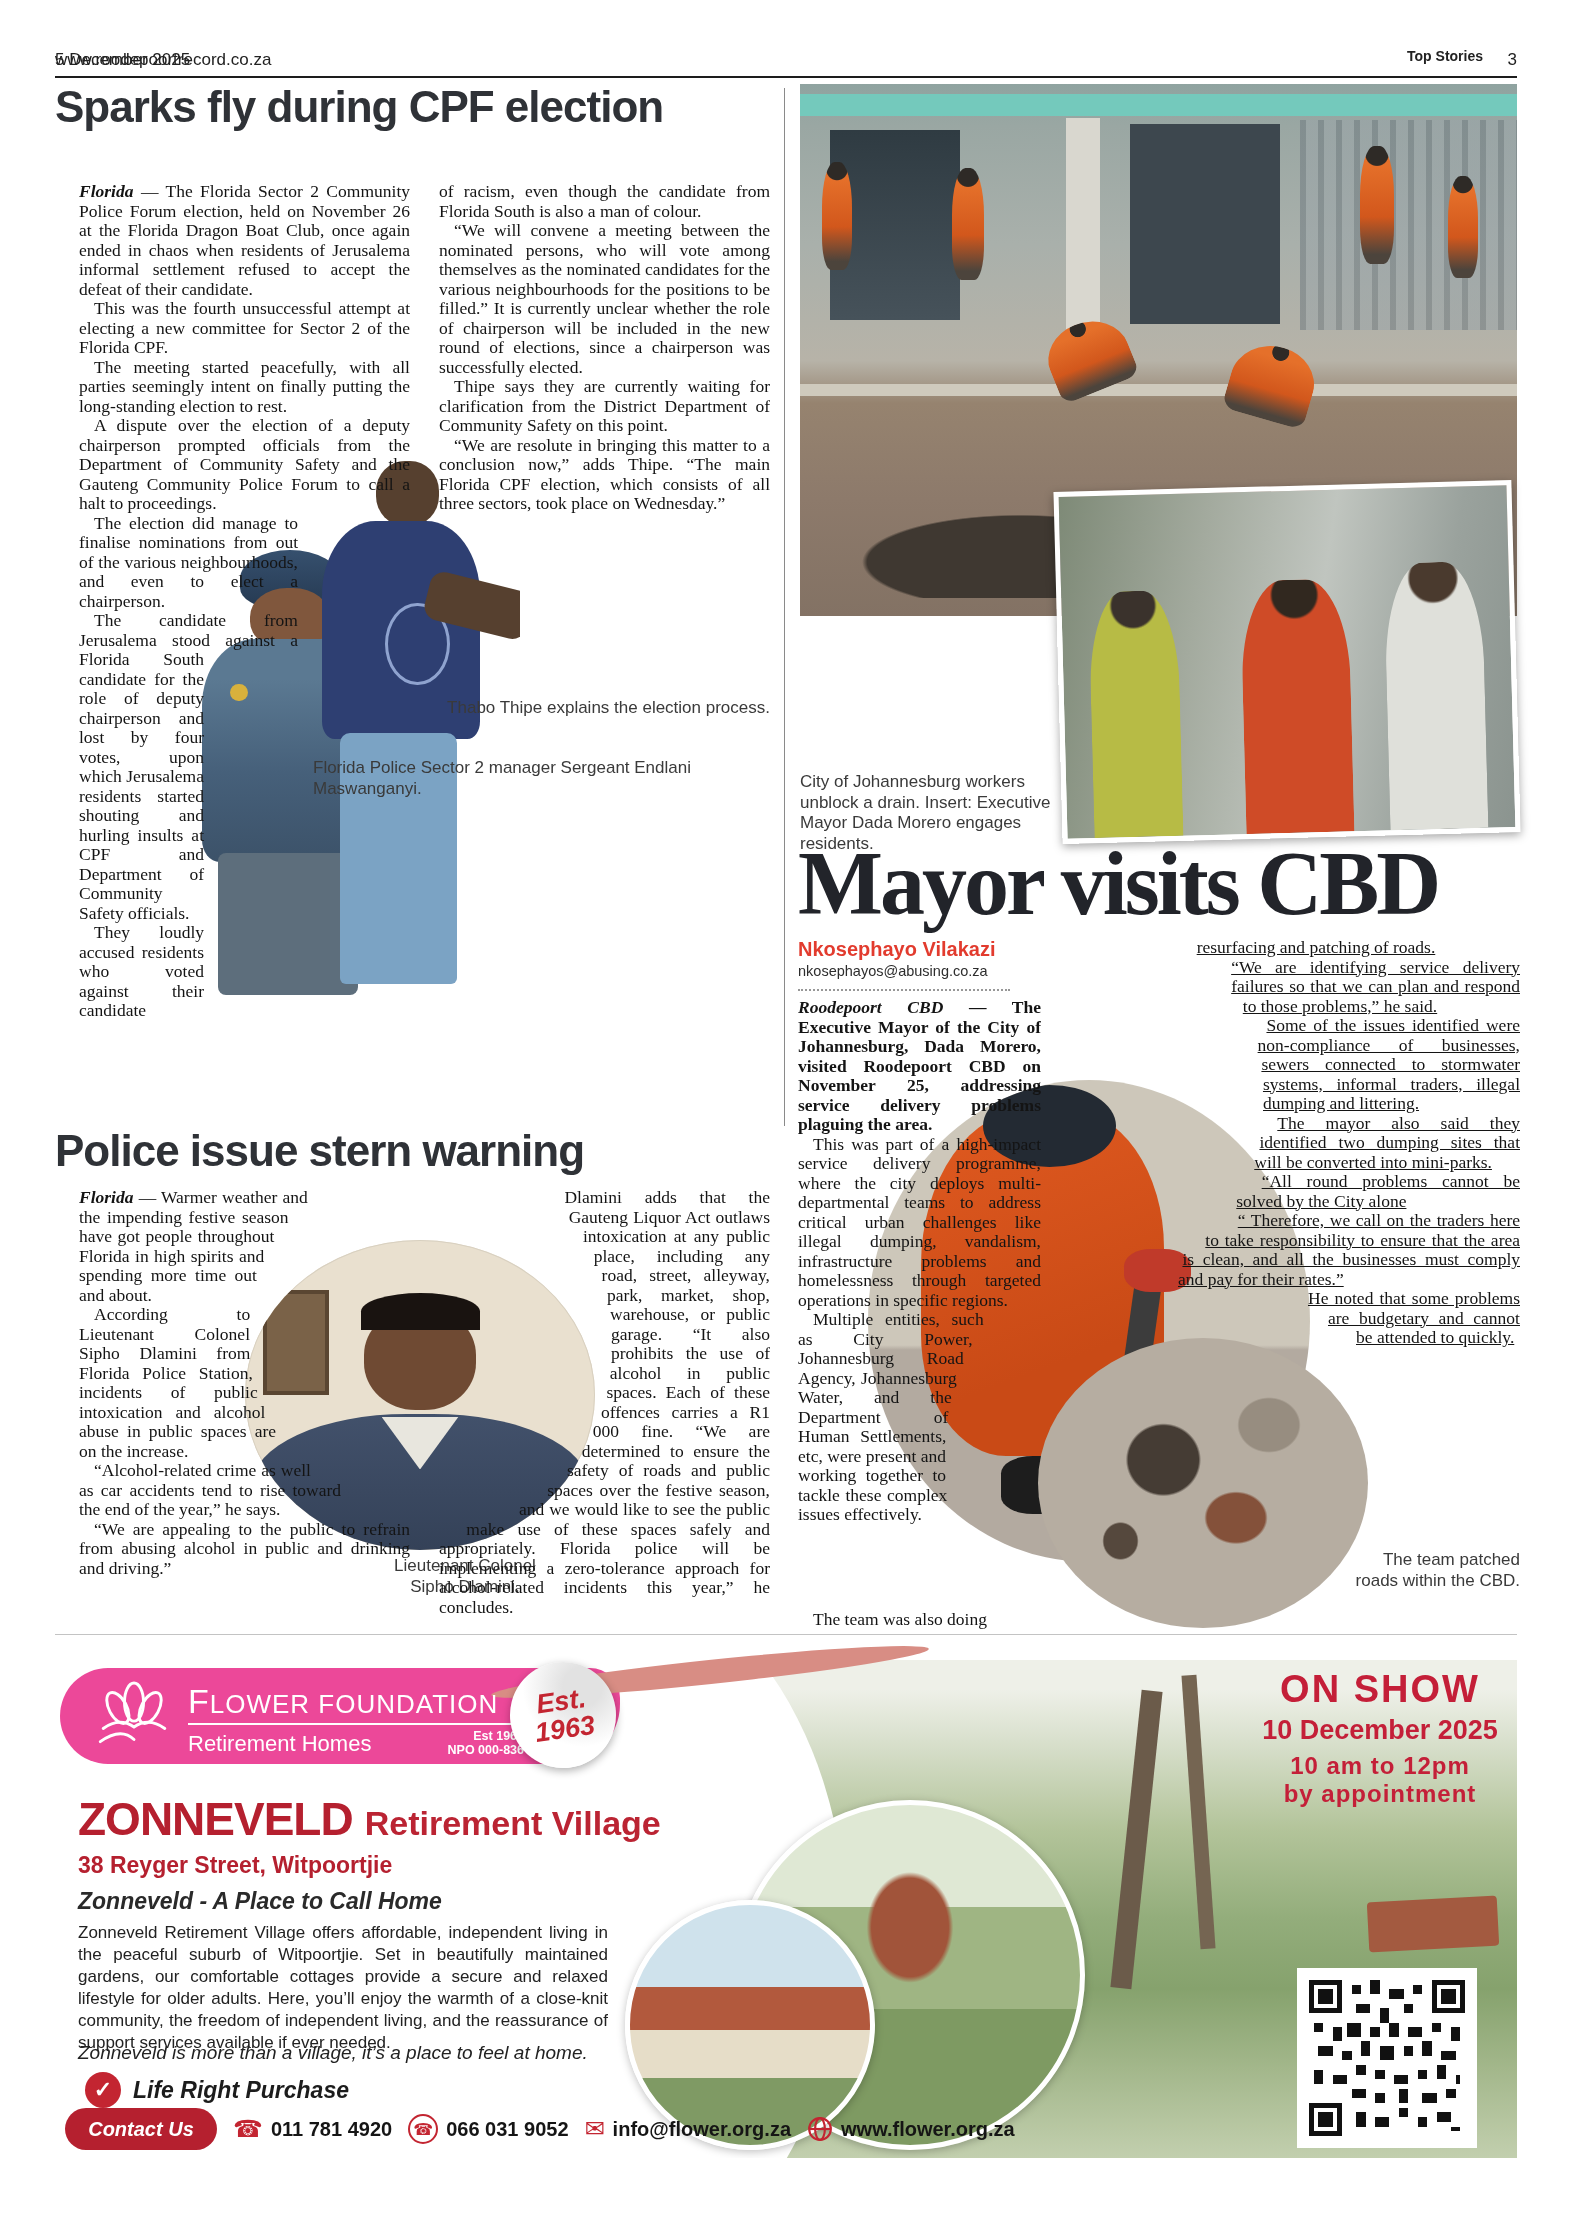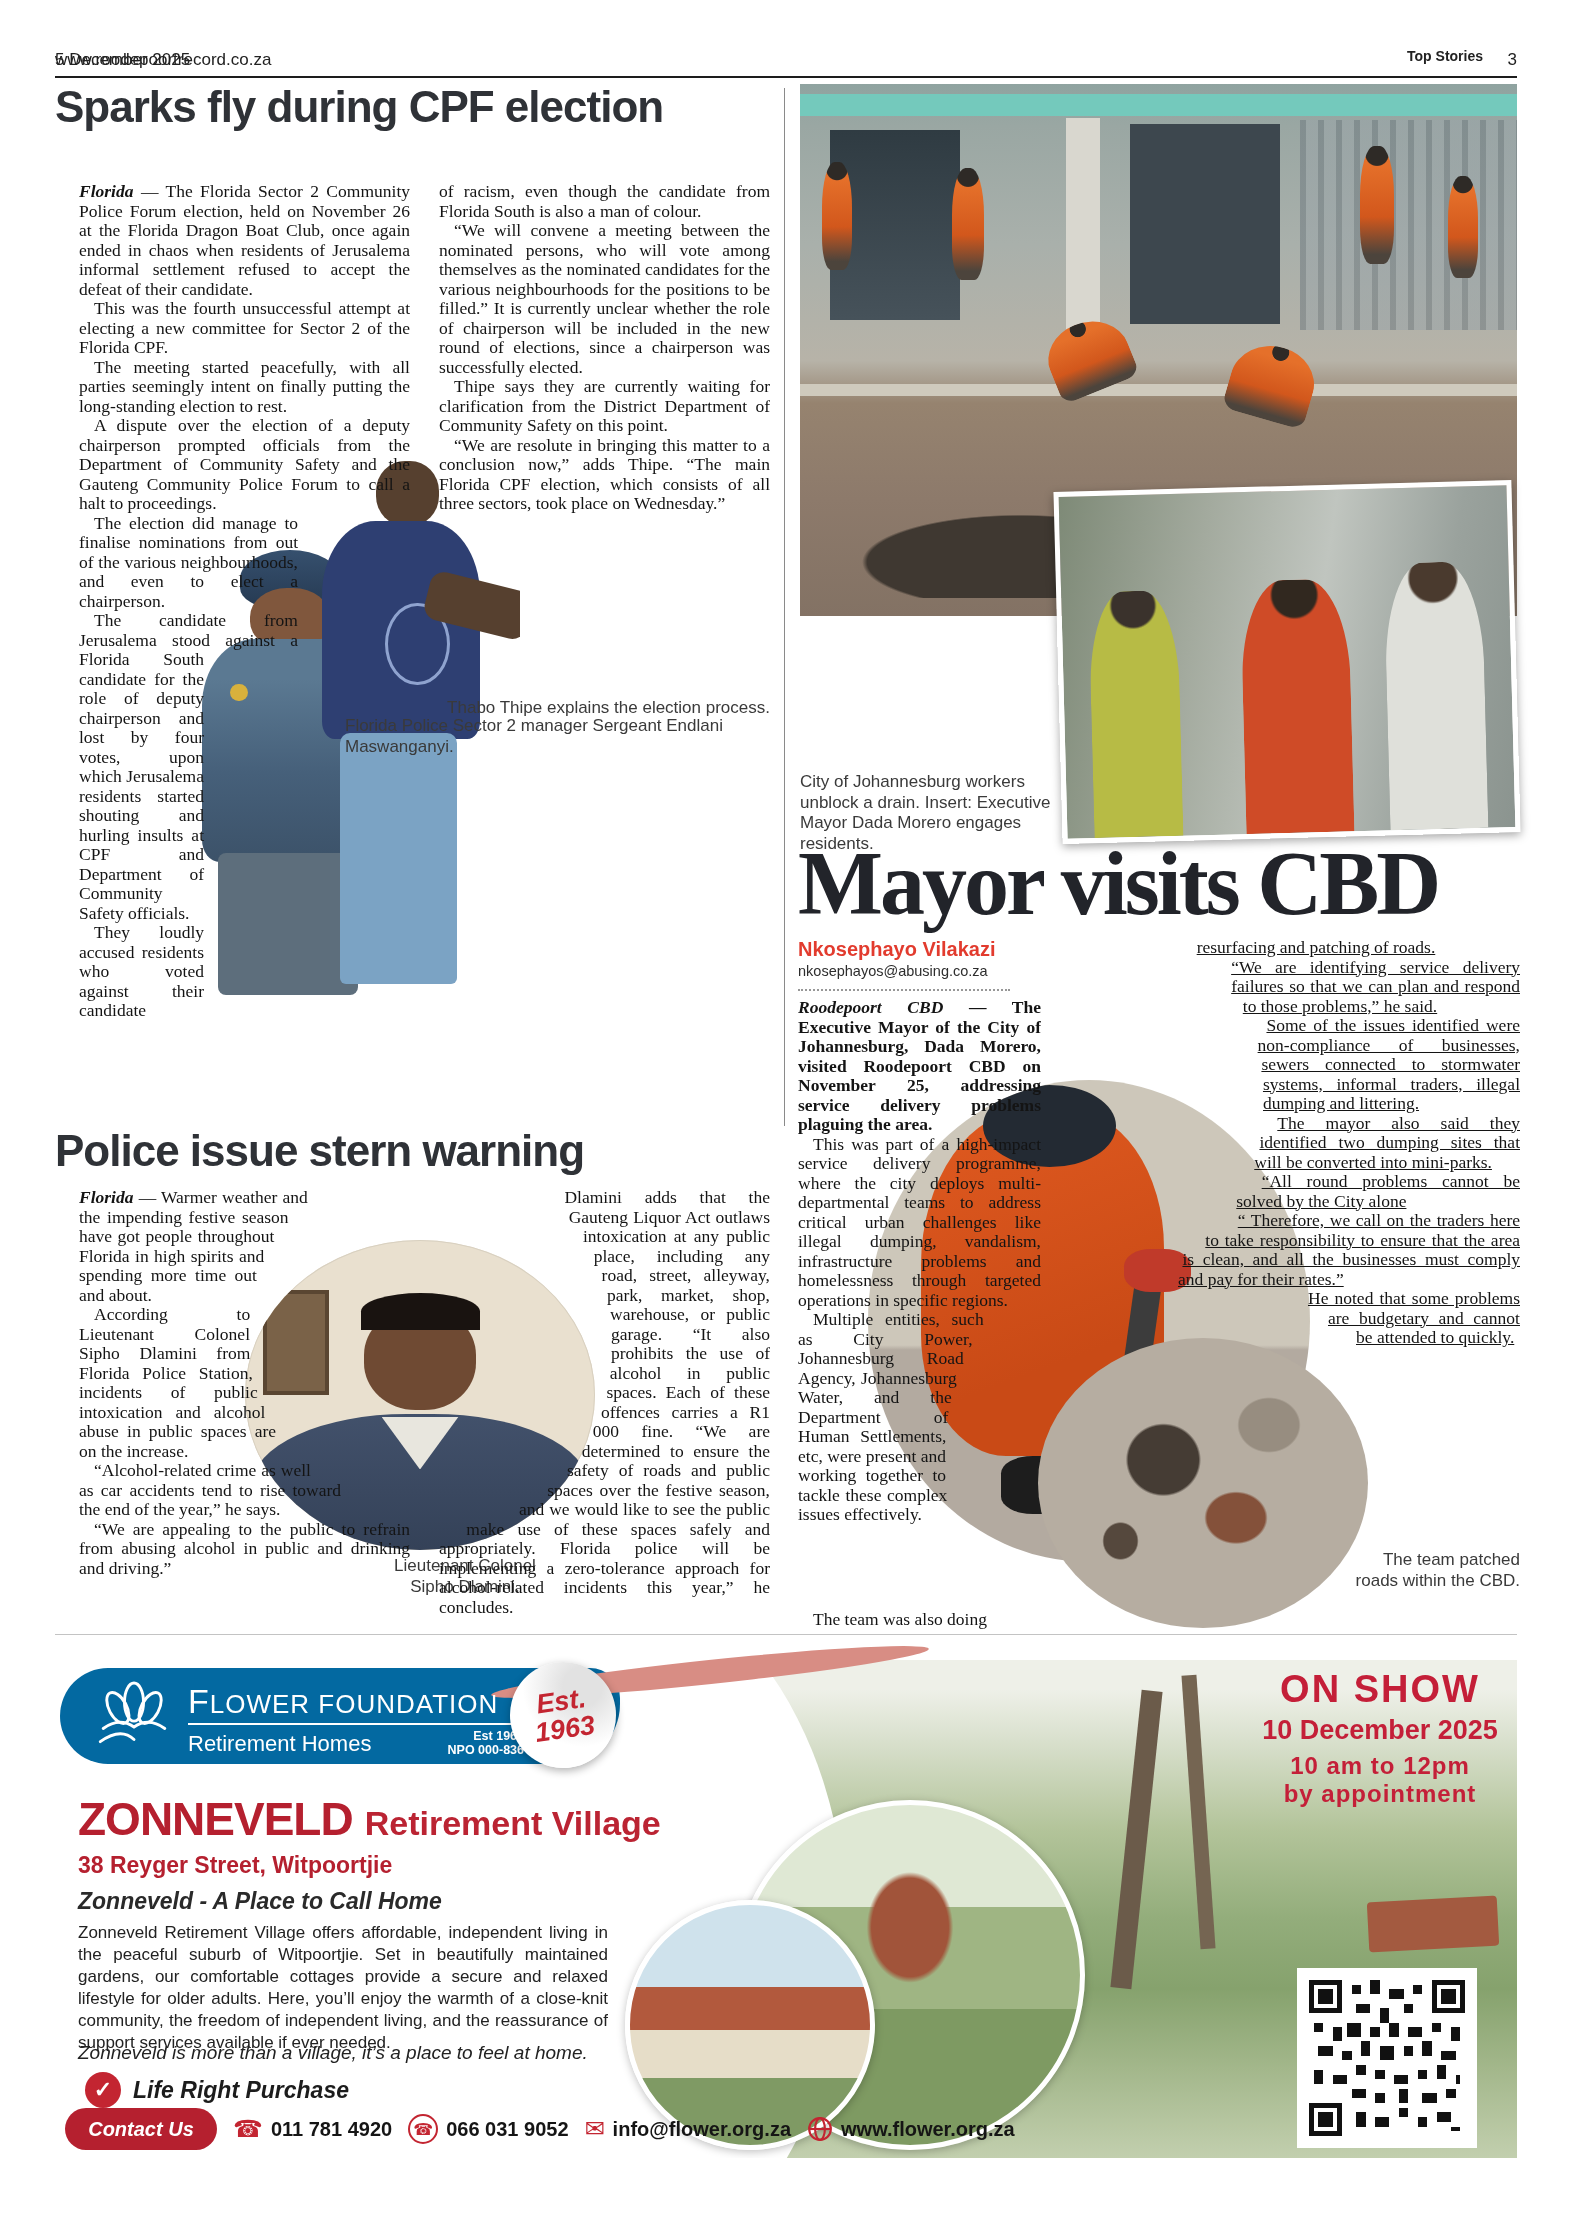--- a/index.html
+++ b/index.html
@@ -41,21 +41,21 @@
   .step2{float:left;clear:left;width:150px;height:20px;}
   .step3{float:left;clear:left;width:178px;height:20px;}
   .step4{float:left;clear:left;width:205px;height:20px;}
   .clear-r{clear:right;}
 
   
   .art-cpf{position:absolute;left:55px;top:84px;width:715px;height:1042px;}
   .art-cpf .col1{left:24px;top:98px;width:331px;height:948px;}
   .art-cpf .col2{left:384px;top:98px;width:331px;height:440px;}
   .cap-thipe{position:absolute;left:324px;top:614px;width:391px;text-align:right;}
-  .cap-serg{position:absolute;left:258px;top:632px;width:455px;margin-left:32px;}
+  .cap-serg{position:absolute;left:258px;top:674px;width:455px;}
 
   .fig{position:absolute;z-index:0;}
   .fig .part{position:absolute;}
   .fig-officer{left:135px;top:466px;width:200px;height:445px;}
   .fig-officer .cap{left:25%;top:0;width:50%;height:13%;background:linear-gradient(#36506e,#263a52);border-radius:50% 50% 35% 35%;}
   .fig-officer .face{left:30%;top:8.5%;width:40%;height:14%;background:#80573d;border-radius:46%;}
   .fig-officer .torso{left:6%;top:20%;width:88%;height:50%;
       background:linear-gradient(180deg,#5b7992 0 18%,#46607a 60%,#3c5269);border-radius:30% 30% 10% 10%;}
   .fig-officer .badge{left:20%;top:30%;width:9%;height:4%;background:#d8b13c;border-radius:50%;}
   .fig-officer .legs{left:14%;top:68%;width:70%;height:32%;background:#5d6e7c;border-radius:8px;}
@@ -158,21 +158,21 @@
   .onshow .t2{font-size:27px;margin-top:4px;}
   .onshow .t3{font-size:24px;margin-top:6px;letter-spacing:1px;}
   .onshow .t4{font-size:24px;letter-spacing:1px;}
   .circ{position:absolute;border:5px solid #fff;border-radius:50%;box-shadow:0 2px 8px rgba(0,0,0,.25);}
   .cottage-circle{left:150px;top:140px;width:350px;height:350px;
       background:radial-gradient(ellipse at 50% 36%,#a1543a 0 16%,transparent 18%),
                  linear-gradient(180deg,#dfe8d4 0 30%,#9fb583 30% 60%,#7e9a62 60% 100%);}
   .house-circle{left:40px;top:240px;width:250px;height:250px;
       background:linear-gradient(180deg,#cfe2ec 0 34%,#b2593d 34% 52%,#e6ddc8 52% 72%,#7f9a64 72% 100%);}
   .qr{position:absolute;left:712px;top:308px;width:180px;height:180px;background:#fff;padding:12px;}
-  .banner{position:absolute;left:5px;top:8px;width:560px;height:96px;background:#0369a1;
+  .banner{position:absolute;left:5px;top:8px;width:560px;height:96px;background:#ec4899;
       border-radius:48px 30px 60px 48px;}
   .banner .swoosh{position:absolute;left:430px;top:-8px;width:440px;height:24px;background:#d88d84;
       border-radius:50%;transform:rotate(-6deg);}
   .banner .flower{position:absolute;left:30px;top:4px;width:88px;height:88px;}
   .brand{position:absolute;left:128px;top:14px;color:#fff;}
   .brand .line1{font-size:26px;letter-spacing:1px;border-bottom:2px solid #fff;padding-bottom:2px;width:336px;}
   .brand .line1 .bigF{font-size:34px;}
   .brand .row2{display:flex;align-items:flex-end;margin-top:4px;width:336px;justify-content:space-between;}
   .brand .sub{font-size:22px;}
   .brand .reg{text-align:right;font-weight:bold;font-size:12.5px;line-height:14px;}

